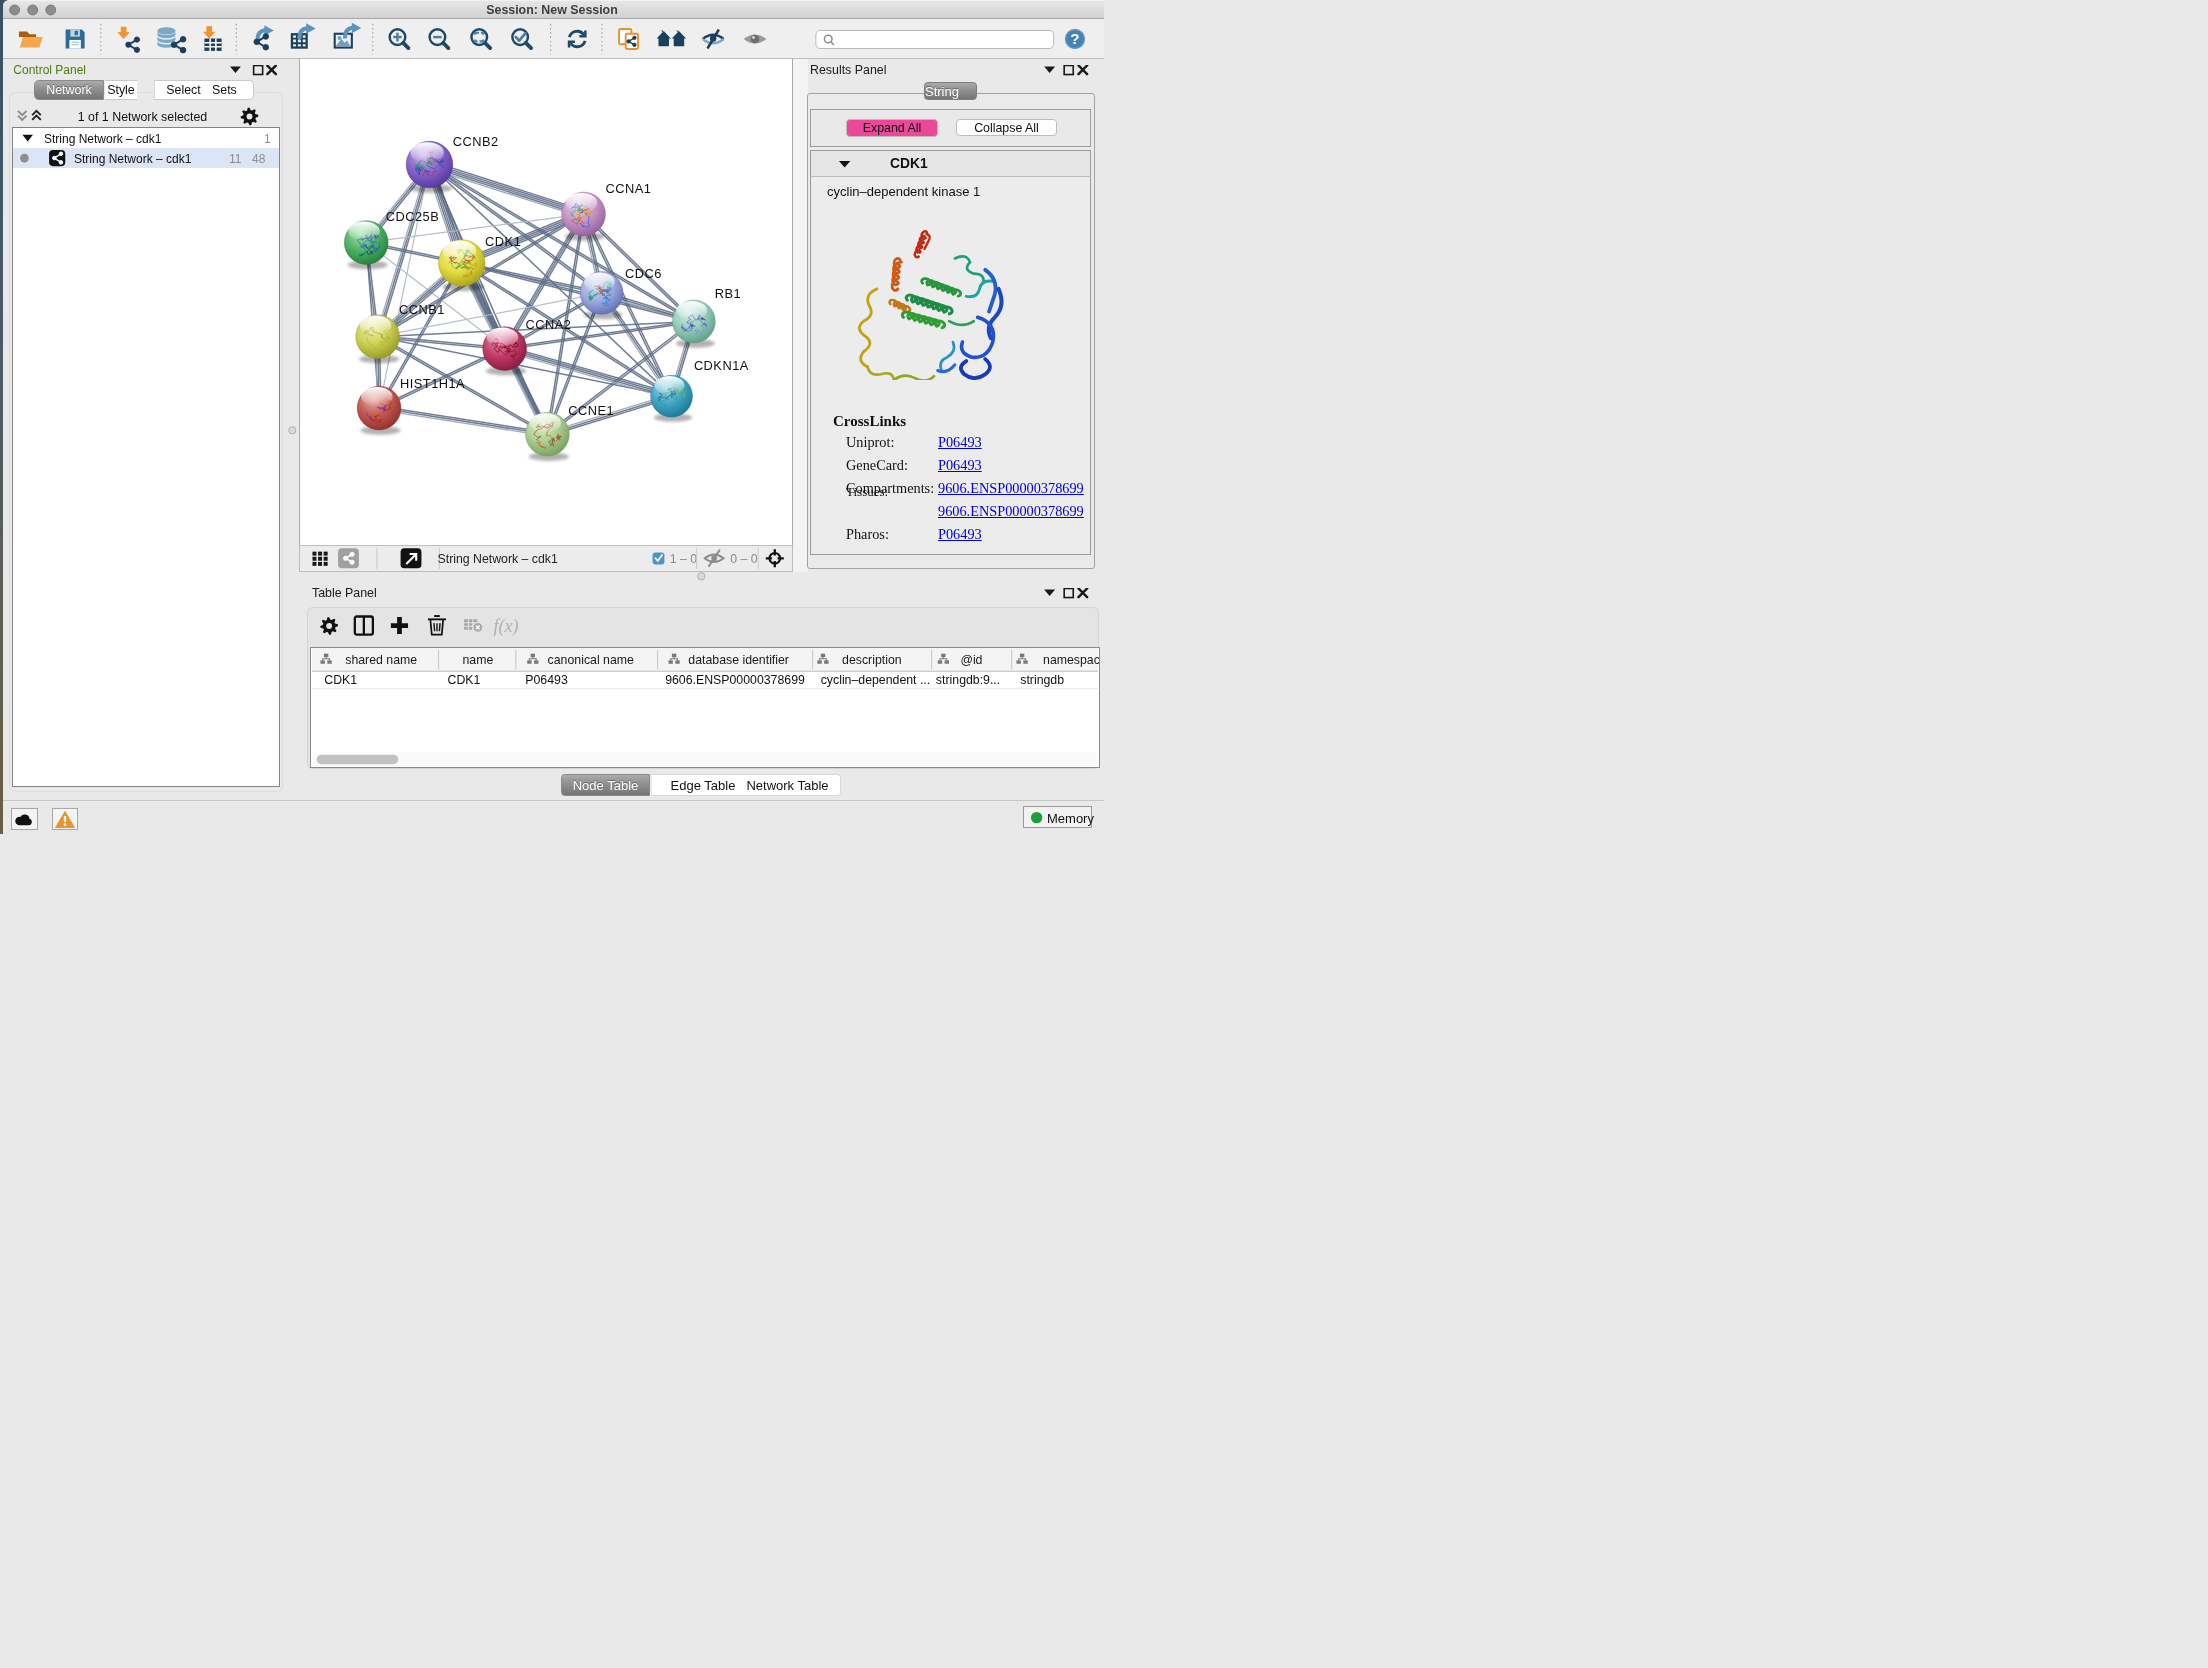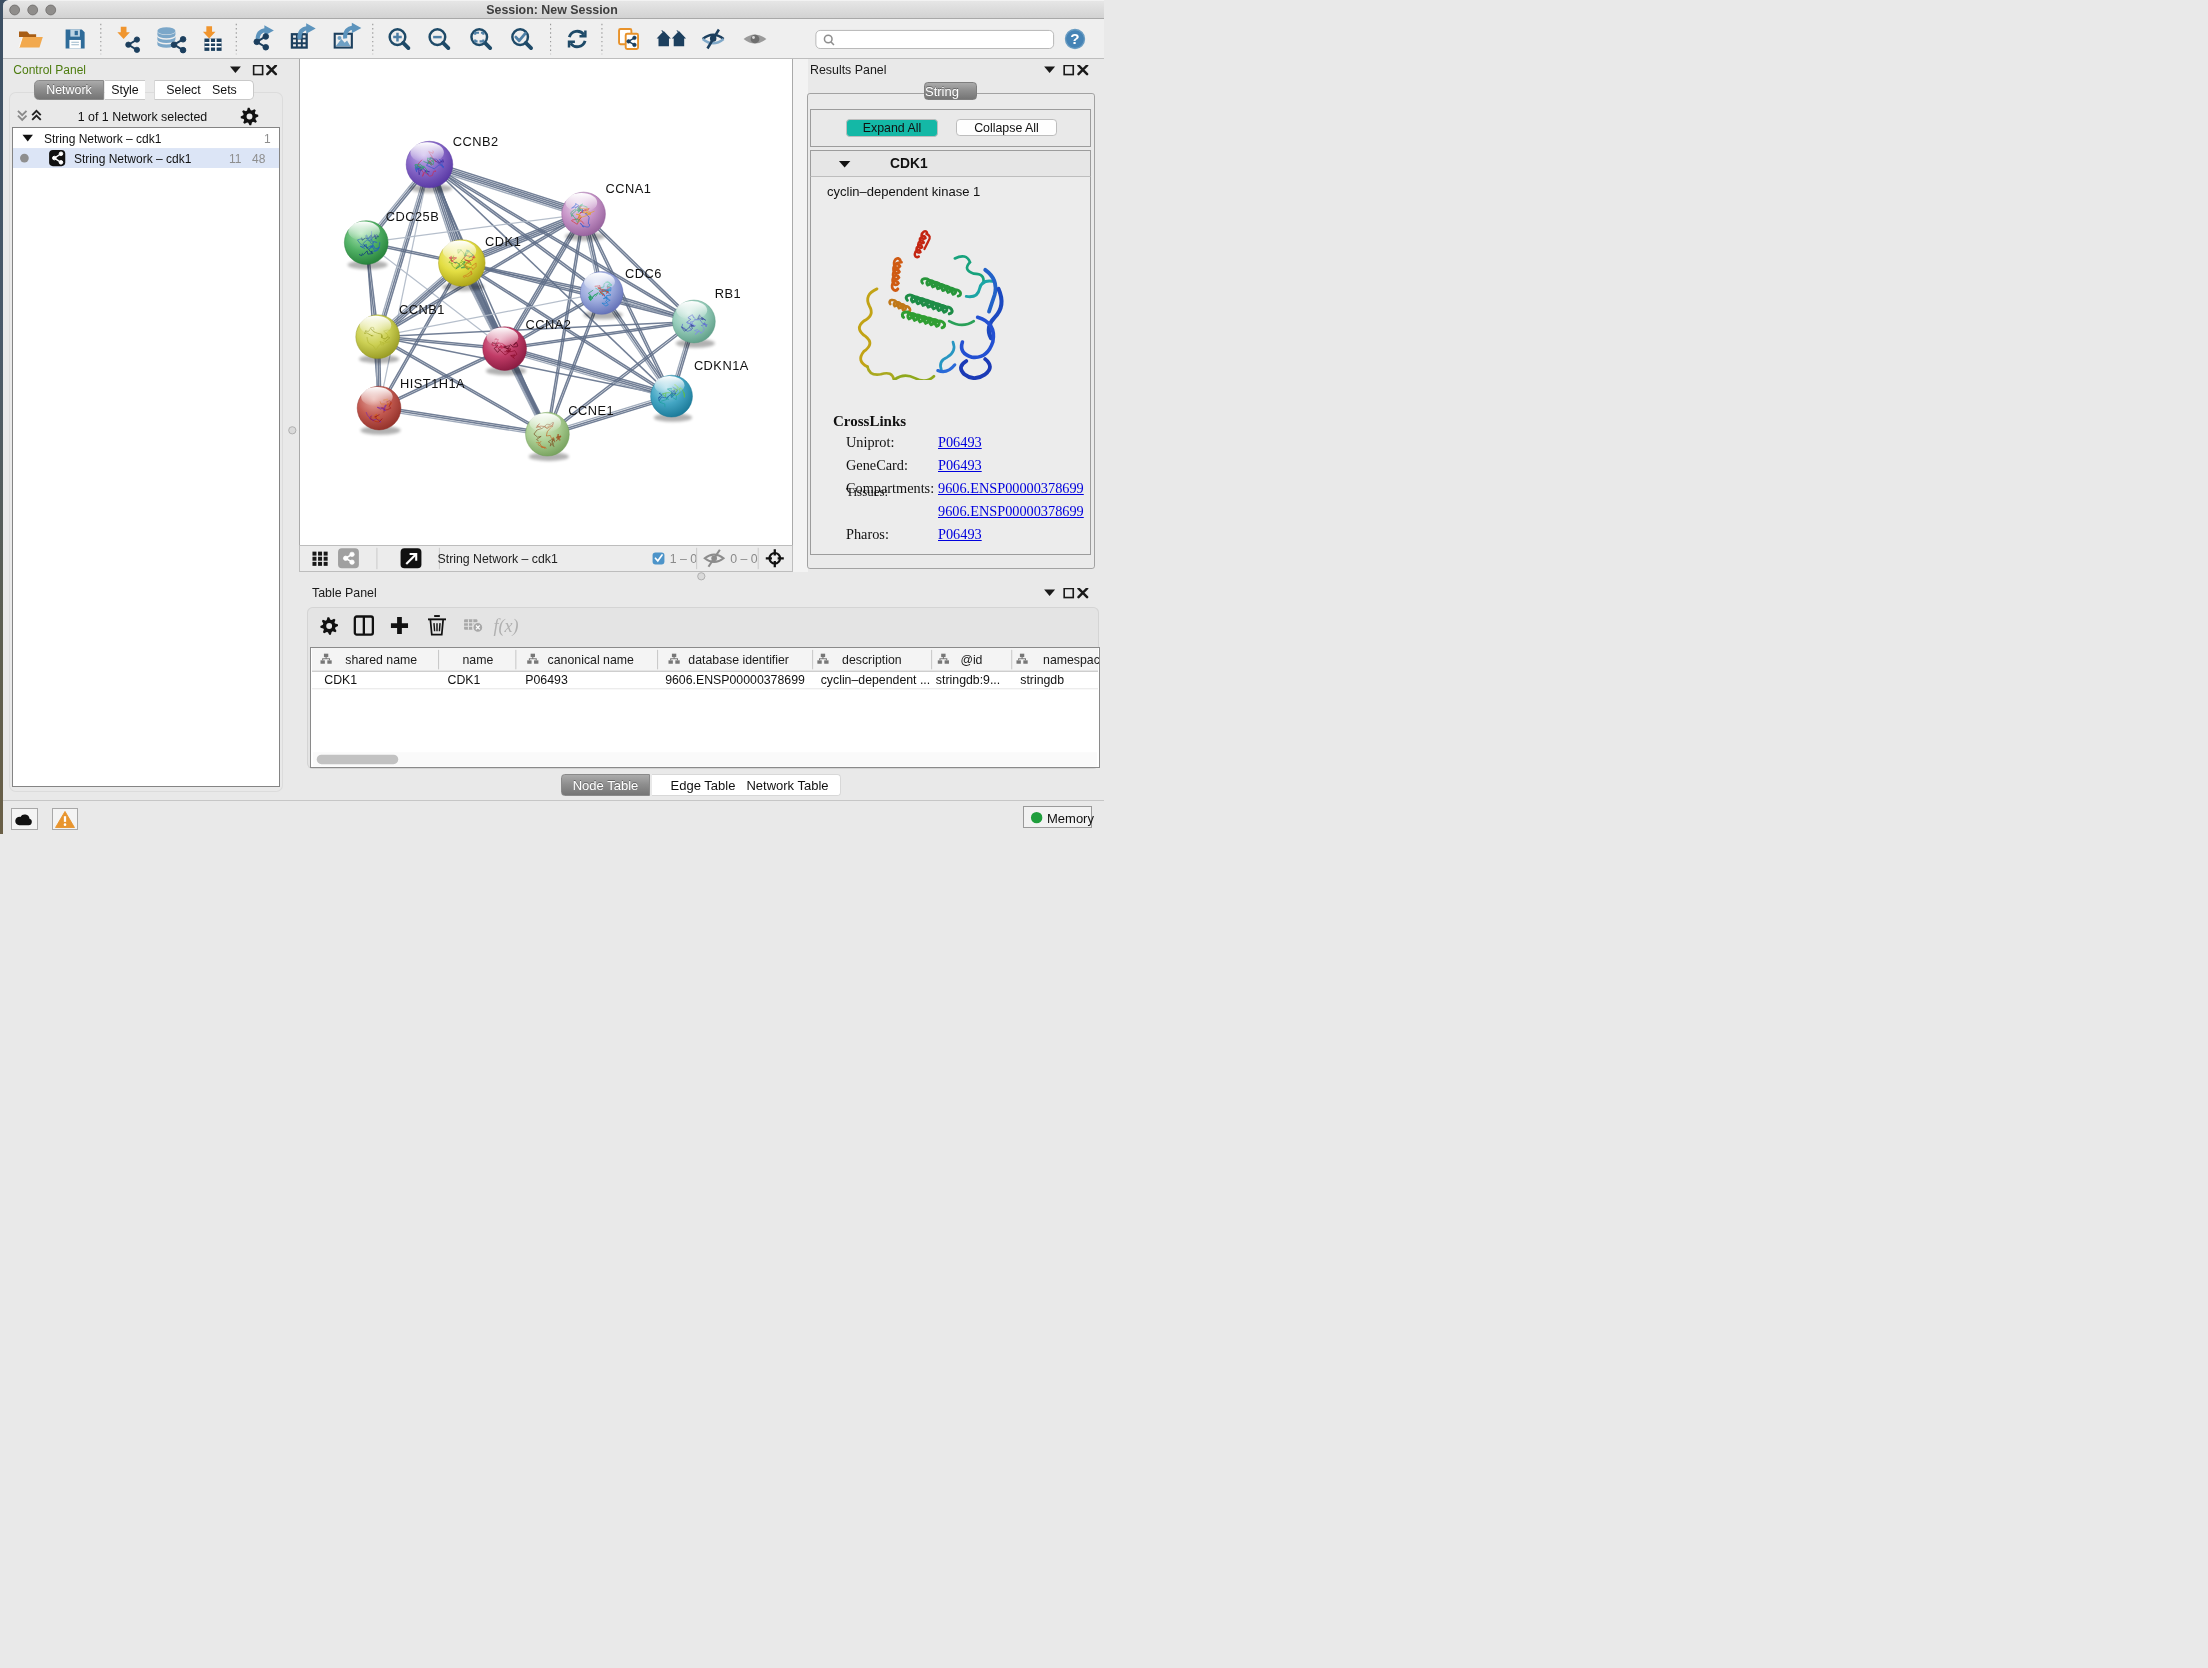--- a/index.html
+++ b/index.html
@@ -186,21 +186,21 @@
 <div class="abs" style="left:13.3px;top:63px;font-size:12px;color:#4d7c0f">Control Panel</div>
 <svg class="abs winctl" style="left:230px;top:65px" width="52" height="10.5" viewBox="0 0 55 11">
  <path d="M0 1.5 h11.5 l-5.75 7 z"></path>
  <rect x="25" y="0.5" width="9.5" height="9.5" fill="none" stroke="#1a1a1a" stroke-width="1.7"></rect>
  <path d="M39.5 0.5 L48.5 9.5 M48.5 0.5 L39.5 9.5" stroke="#1a1a1a" stroke-width="2.6" stroke-linecap="round" fill="none"></path>
 </svg>
 
 <div class="abs" style="left:8.6px;top:92px;width:274px;height:700px;background:#e9e9e9;border-radius:6.7px;box-shadow:0 0 0 1px #dcdcdc inset"></div>
 
 <div class="abs tabsel" style="left:34px;top:80px;width:70px;height:20px;border-radius:4.8px 0 0 4.8px;border:1px solid #8a8a8a;text-align:center;line-height:19px;text-shadow:0 -1px 0 #666">Network</div>
-<div class="abs tabwhite" style="left:105px;top:80px;width:40px;height:20px;border-top:1px solid #c9c9c9;border-bottom:1px solid #c9c9c9;text-align:center;line-height:19px">Style</div>
+<div class="abs tabwhite" style="left:105px;top:80px;width:32px;height:20px;border-top:1px solid #c9c9c9;border-bottom:1px solid #c9c9c9;text-align:center;line-height:19px">Style</div>
 <div class="abs tabwhite" style="left:155px;top:80px;width:57px;height:20px;border:1px solid #c9c9c9;border-width:1px 0;box-shadow:-1px 0 0 #d8d8d8;text-align:center;line-height:19px">Select</div>
 <div class="abs tabwhite" style="left:212px;top:80px;width:42px;height:20px;border:1px solid #c9c9c9;border-left:none;border-radius:0 4.8px 4.8px 0;line-height:19px">Sets</div>
 
 <svg class="abs" style="left:17px;top:109px" width="28.5" height="14.3" viewBox="0 0 30 15">
  <g fill="none" stroke="#8a8a8a" stroke-width="2">
       <path d="M1 2 L5.5 6.5 L10 2"></path>
       <path d="M1 7 L5.5 11.5 L10 7"></path>
     </g>
  <g fill="none" stroke="#222" stroke-width="2">
       <path d="M16 6.5 L20.5 2 L25 6.5"></path>
@@ -600,21 +600,21 @@
 
 <div class="abs" style="left:810px;top:63px;font-size:12.4px;color:#1a1a1a">Results Panel</div>
 <svg class="abs winctl" style="left:1044px;top:65px" width="48" height="10.5" viewBox="0 0 50 11">
  <path d="M0 1.5 h11.5 l-5.75 7 z"></path>
  <rect x="21" y="0.5" width="9.5" height="9.5" fill="none" stroke="#1a1a1a" stroke-width="1.7"></rect>
  <path d="M36 0.5 L45 9.5 M45 0.5 L36 9.5" stroke="#1a1a1a" stroke-width="2.6" stroke-linecap="round" fill="none"></path>
 </svg>
 <div class="abs" style="left:807px;top:93px;width:288px;height:476px;background:#eaeaea;border:1px solid #a2a2a2;border-radius:2.9px"></div>
 <div class="abs tabsel" style="left:924px;top:82px;width:53px;height:18px;border-radius:3.8px;border:1px solid #7e7e7e;text-align:left;line-height:17px;font-size:13px;text-shadow:0 -1px 0 #666">String</div>
 <div class="abs" style="left:810px;top:109px;width:281px;height:38px;background:#e9e9e9;border:1px solid #9c9c9c"></div>
-<div class="abs" style="left:846px;top:119px;width:92px;height:17.6px;background:#14b8a6;border:1px solid #bdbdbd;border-radius:3.8px;text-align:center;line-height:16px;font-size:12.4px">Expand All</div>
+<div class="abs" style="left:846px;top:119px;width:92px;height:17.6px;background:#ec4899;border:1px solid #bdbdbd;border-radius:3.8px;text-align:center;line-height:16px;font-size:12.4px">Expand All</div>
 <div class="abs" style="left:956px;top:119px;width:101px;height:17px;background:#fefefe;border:1px solid #bdbdbd;border-radius:3.8px;text-align:center;line-height:16px;font-size:12.4px">Collapse All</div>
 <div class="abs" style="left:810px;top:150px;width:281px;height:405px;background:#ececec;border:1px solid #9c9c9c"></div>
 <div class="abs" style="left:810px;top:150px;width:281px;height:27px;background:#e6e6e6;border:1px solid #9c9c9c;border-bottom:1px solid #bdbdbd"></div>
 <svg class="abs" style="left:838px;top:160px" width="13.3" height="8.6" viewBox="0 0 14 9">
     <path d="M1 1 h12 l-6 7 z" fill="#111"></path>
   </svg>
 <div class="abs" style="left:890px;top:156px;font-size:13.8px;font-weight:bold">CDK1</div>
 <div class="abs" style="left:827px;top:184px;font-size:13px">cyclin–dependent kinase 1</div>
 <svg class="abs" style="left:835px;top:230px" width="177" height="150" viewBox="0 0 186 158">
     <g fill="none" stroke-linecap="round">

